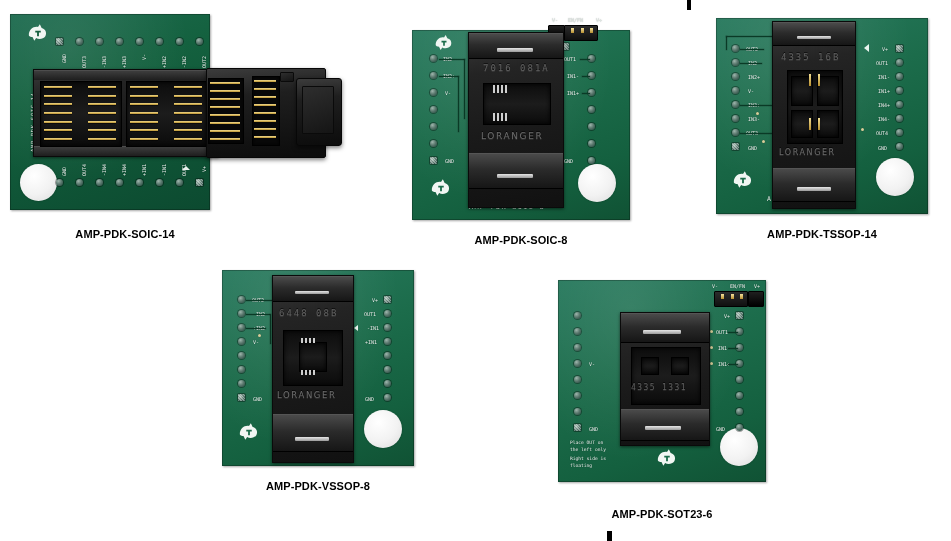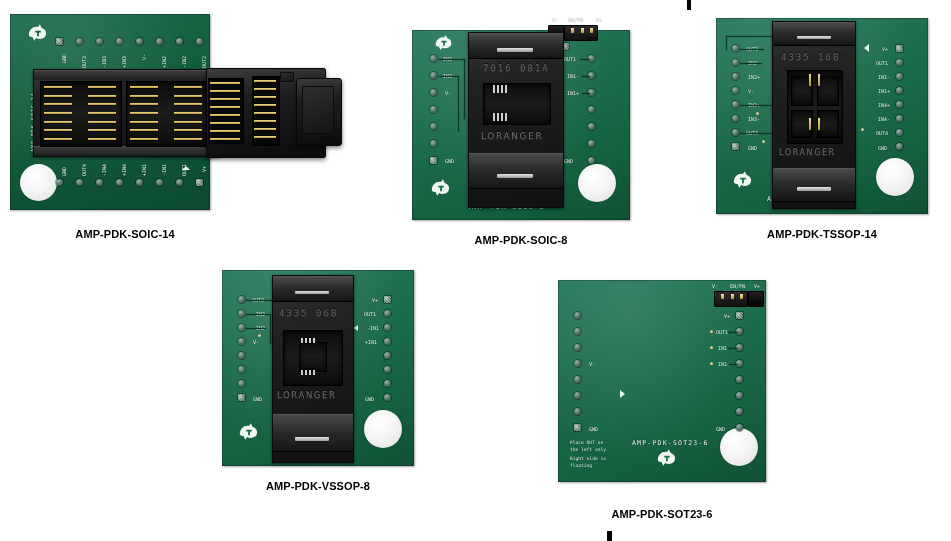--- a/index.html
+++ b/index.html
@@ -581,21 +581,21 @@
 
       <div class="tri" style="left:132px;top:55px;border-top:3px solid transparent;border-bottom:3px solid transparent;border-right:4px solid #e9f3ee;"></div>
 
       <div class="silk big" style="left:52px;top:178px;font-size:6.5px;">AMP-PDK-VSSOP-8</div>
     </div>
 
     <div class="socket" style="left:50px;top:5px;width:80px;height:186px;">
       <div class="lid" style="top:0;height:24px;">
         <div class="lidbar" style="left:22px;top:14px;width:34px;height:3px;"></div>
       </div>
-      <div class="mark" style="left:6px;top:32px;font-size:9px;letter-spacing:2px;">4335 06B</div>
+      <div class="mark" style="left:6px;top:32px;font-size:9px;letter-spacing:2px;">6448 08B</div>
       <div class="cav" style="left:10px;top:54px;width:58px;height:54px;"></div>
       <div class="cav" style="left:26px;top:66px;width:26px;height:28px;"></div>
       <div class="slotrow" style="left:28px;top:62px;height:5px;">
         <i style="height:5px"></i>
           <i style="height:5px"></i>
           <i style="height:5px"></i>
           <i style="height:5px"></i>
       </div>
       <div class="slotrow" style="left:28px;top:94px;height:5px;">
         <i style="height:5px"></i>
@@ -674,17 +674,29 @@
       <div class="silk" style="left:172px;top:12px;">EN/FN</div>
       <div class="silk" style="left:196px;top:12px;">V+</div>
       <div class="header2" style="left:156px;top:19px;width:32px;height:14px;">
         <i style="left:6px;"></i>
           <i style="left:16px;"></i>
           <i style="left:25px;"></i>
       </div>
       <div class="jumper" style="left:190px;top:19px;width:14px;height:14px;"></div>
     </div>
 
+    <div class="socket" style="left:62px;top:40px;width:88px;height:132px;">
+      <div class="lid" style="top:0;height:28px;">
+        <div class="lidbar" style="left:22px;top:16px;width:38px;height:4px;"></div>
+      </div>
+      <div class="cav" style="left:10px;top:34px;width:68px;height:56px;"></div>
+      <div class="cav" style="left:20px;top:44px;width:16px;height:16px;"></div>
+      <div class="cav" style="left:50px;top:44px;width:16px;height:16px;"></div>
+      <div class="mark" style="left:10px;top:70px;font-size:8px;letter-spacing:1.4px;">4335 1331</div>
+      <div class="lid" style="top:96px;height:30px;">
+        <div class="lidbar" style="left:24px;top:16px;width:36px;height:4px;"></div>
+      </div>
+    </div>
 
     <div class="caption" style="top:236px;width:208px;left:0;">AMP-PDK-SOT23-6</div>
   </div>
 
 </div>
 
 </body></html>

